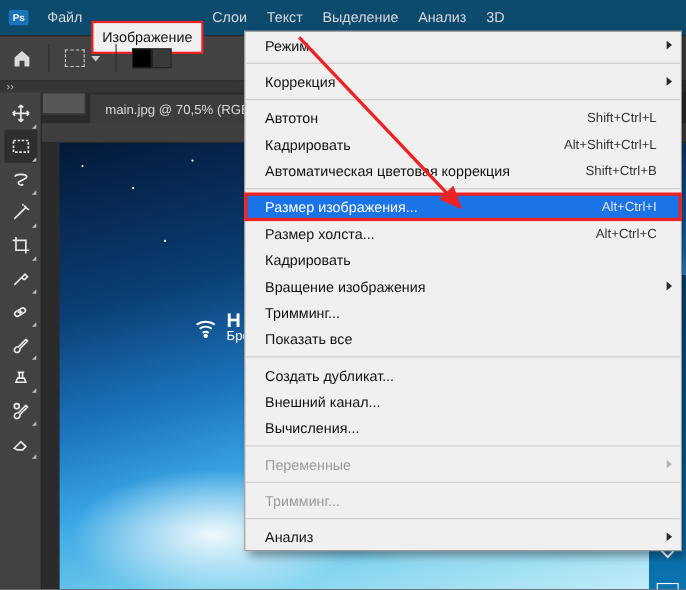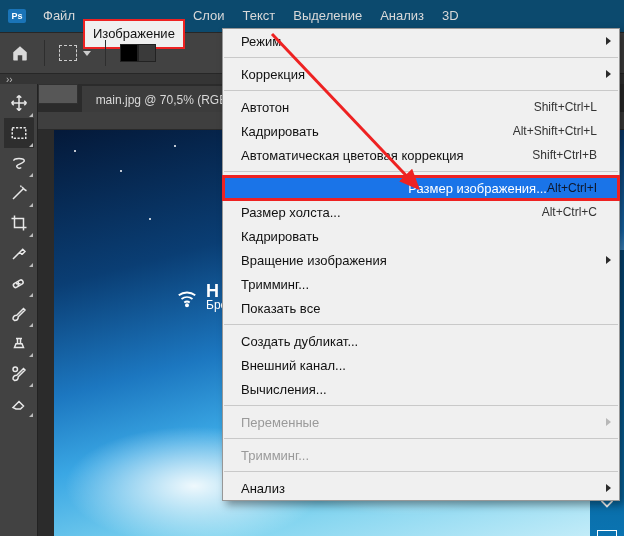--- a/index.html
+++ b/index.html
@@ -55,22 +55,22 @@
   
   .dropdown { position: absolute; left: 222px; top: 28px; width: 398px; background: #f0f0f0; color: #111; border: 1px solid #979797; box-shadow: 4px 4px 8px rgba(0,0,0,.4); z-index: 50; font-size: 13px; }
   .dropdown .row { height: 24px; display: flex; align-items: center; padding: 0 22px 0 18px; position: relative; }
   .dropdown .row.sep { height: 1px; background: #c9c9c9; margin: 4px 1px; padding: 0; }
   .dropdown .row .lab { flex: 1; }
   .dropdown .row .hot { color: #333; font-size: 12px; }
   .dropdown .row.hassub::after { content: ""; position: absolute; right: 8px; top: 50%; transform: translateY(-50%); width: 0; height: 0; border-top: 4px solid transparent; border-bottom: 4px solid transparent; border-left: 5px solid #2b2b2b; }
   .dropdown .row.disabled { color: #9a9a9a; }
   .dropdown .row.disabled.hassub::after { border-left-color: #b8b8b8; }
   .dropdown .row.highlight { background: #1a74e8; color: #fff; }
-  .dropdown .row.highlight .hot { color: #0f172a; }
-  .dropdown .row.boxed { outline: 3px solid #e22; outline-offset: -2px; text-align: right; }
+  .dropdown .row.highlight .hot { color: #e5e5e5; }
+  .dropdown .row.boxed { outline: 3px solid #e22; outline-offset: -2px; }
 
   
   .callout { position: absolute; z-index: 60; pointer-events: none; }
 
 </style>
 </head>
 <body>
 
 <div class="menubar">
   <div class="ps-logo">Ps</div>

